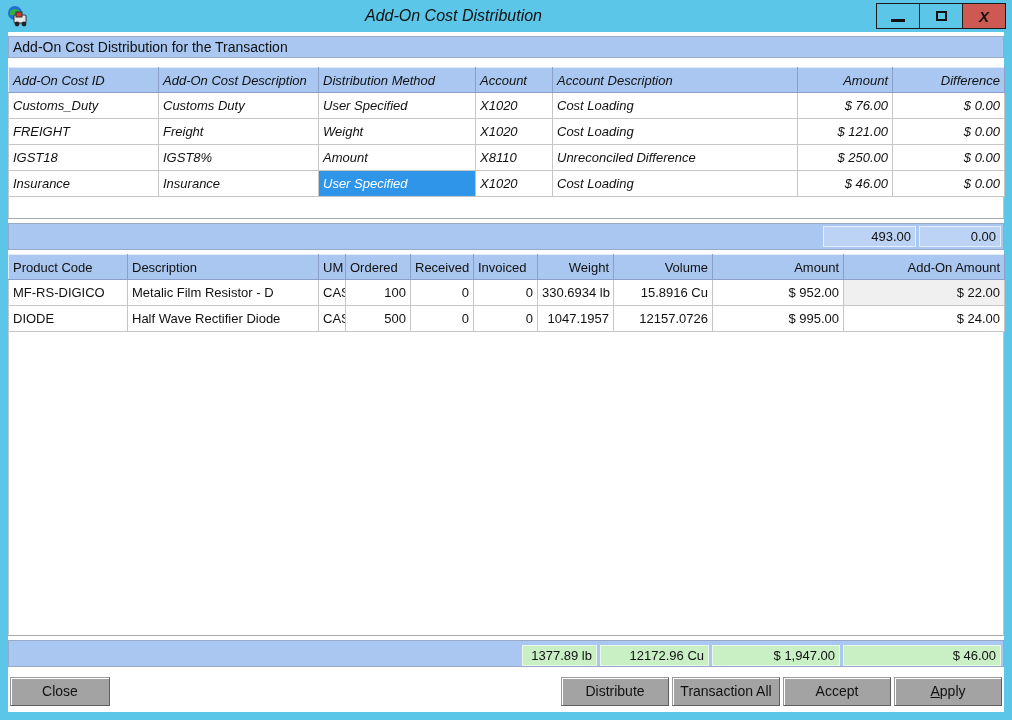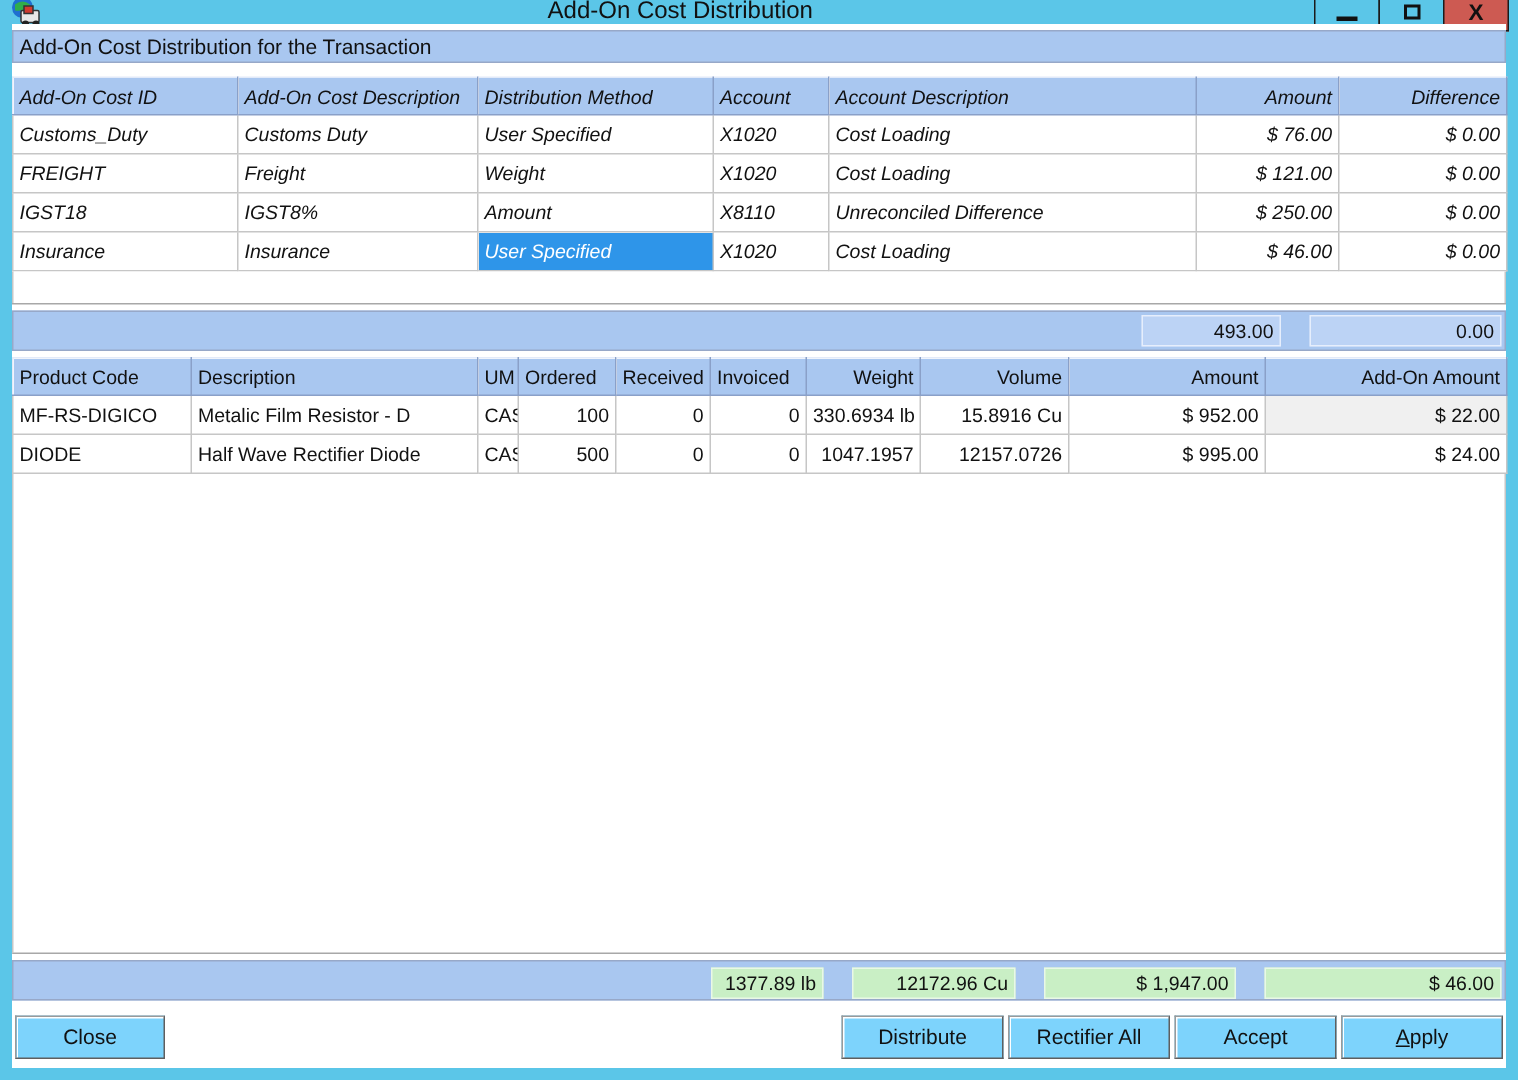--- a/index.html
+++ b/index.html
@@ -5,21 +5,21 @@
   :root{
     --frame:#5bc6e8; --strip:#a9c7f0; --selection:#2e95e9;
     --totals-box:#bcd3f5; --green-box:#c9efc5; --close-red:#cd5a52;
   }
   *{box-sizing:border-box; font-family:"Liberation Sans", sans-serif;}
   html,body{margin:0;padding:0;}
   body{width:1012px;height:720px;overflow:hidden;background:#fff;}
   .window{width:1012px;height:720px;background:var(--frame);display:flex;flex-direction:column;}
 
   
-  .titlebar{height:16px;display:flex;align-items:center;padding:2px 6px 2px 6px;}
+  .titlebar{height:32px;display:flex;align-items:center;padding:2px 6px 2px 6px;font-style:italic;}
   .app-icon{width:24px;height:24px;flex:0 0 auto;}
   .title{flex:1;text-align:center;font-size:16px;color:#111;}
   .win-controls{display:flex;height:26px;}
   .win-btn{width:44px;height:26px;border:1px solid #1b1b1b;display:flex;align-items:center;justify-content:center;
            font-weight:bold;font-size:14px;color:#111;background:transparent;margin-left:-1px;cursor:default;}
   .win-btn.close{background:var(--close-red);}
   .glyph-min{width:14px;height:3px;background:#111;margin-top:8px;}
   .glyph-max{width:11px;height:10px;border:2px solid #111;}
   .glyph-close{font-size:15px;font-weight:bold;}
 
@@ -37,30 +37,30 @@
   th.num,td.num{text-align:right;}
   td.selected{background:var(--selection);color:#fff;}
   td.shaded{background:#f0f0f0;}
 
   .tbl-wrap{border-bottom:1px solid #a8a8a8;font-style:italic;}
   .filler1{height:21px;border-left:1px solid #c6c6c6;border-right:1px solid #c6c6c6;background:#fff;}
 
   .totals-strip{height:27px;background:var(--strip);border:1px solid #97a8c8;display:flex;align-items:center;
                 padding:0 2px;margin:4px 0;}
   .tbox{height:21px;border:1px solid #e6eefc;display:flex;align-items:center;justify-content:flex-end;
-        padding:0 4px;font-size:13px;color:#111;background:var(--totals-box);margin-left:19px;}
+        padding:0 4px;font-size:13px;color:#111;background:var(--totals-box);margin-left:3px;}
   .tbox.green{background:var(--green-box);border-color:#e9f8e6;}
   .spacer{flex:1;}
 
   .section2{flex:1;display:flex;flex-direction:column;}
   .filler2{flex:1;border-left:1px solid #c6c6c6;border-right:1px solid #c6c6c6;border-bottom:1px solid #a8a8a8;background:#fff;}
 
   
   .footer{display:flex;align-items:center;margin-top:10px;padding:0 2px;}
-  .btn{height:29px;background:#7dd3fc;border:1px solid #9a9a9a;border-right-color:#5f5f5f;border-bottom-color:#5f5f5f;
+  .btn{height:29px;background:#a3a3a3;border:1px solid #9a9a9a;border-right-color:#5f5f5f;border-bottom-color:#5f5f5f;
        box-shadow:inset 1px 1px 0 #ffffff;font-size:14px;color:#111;text-align:center;line-height:27px;cursor:default;}
   .btn.close-btn{width:100px;}
   .btn.right{width:108px;margin-left:3px;}
 </style>
 </head>
 <body>
 
 <div class="window">
 
   <div class="titlebar">
@@ -150,21 +150,21 @@
             <td class="num">$ 0.00</td>
           </tr>
         </tbody>
       </table>
       <div class="filler1"></div>
     </div>
 
     <div class="totals-strip">
       <div class="spacer"></div>
       <div class="tbox" style="width:93px">493.00</div>
-      <div class="tbox" style="width:128px">0.00</div>
+      <div class="tbox" style="width:82px">0.00</div>
     </div>
 
     <div class="section2">
       <table>
         <colgroup>
           <col style="width:119px">
             <col style="width:191px">
             <col style="width:27px">
             <col style="width:65px">
           <col style="width:63px">
@@ -223,19 +223,19 @@
         <div class="tbox green" style="width:109px">12172.96 Cu</div>
         <div class="tbox green" style="width:128px">$ 1,947.00</div>
         <div class="tbox green" style="width:158px">$ 46.00</div>
       </div>
     </div>
 
     <div class="footer">
       <div class="btn close-btn">Close</div>
       <div class="spacer"></div>
       <div class="btn right">Distribute</div>
-      <div class="btn right">Rectifier All</div>
+      <div class="btn right">Transaction All</div>
       <div class="btn right">Accept</div>
       <div class="btn right"><u>A</u>pply</div>
     </div>
 
   </div>
 </div>
 
 </body></html>

